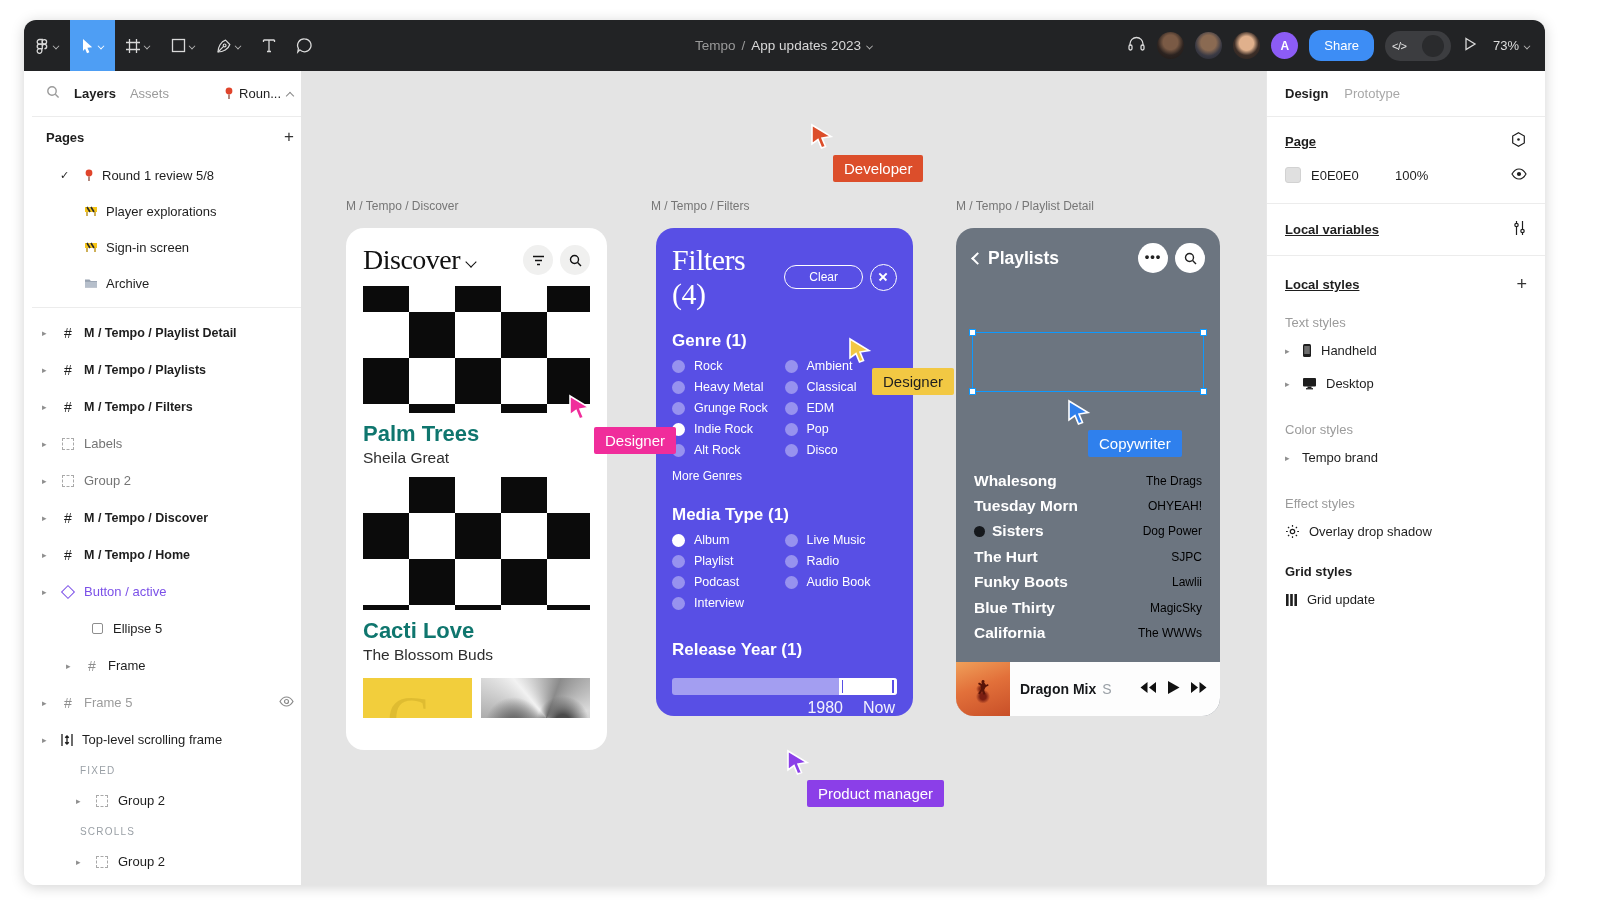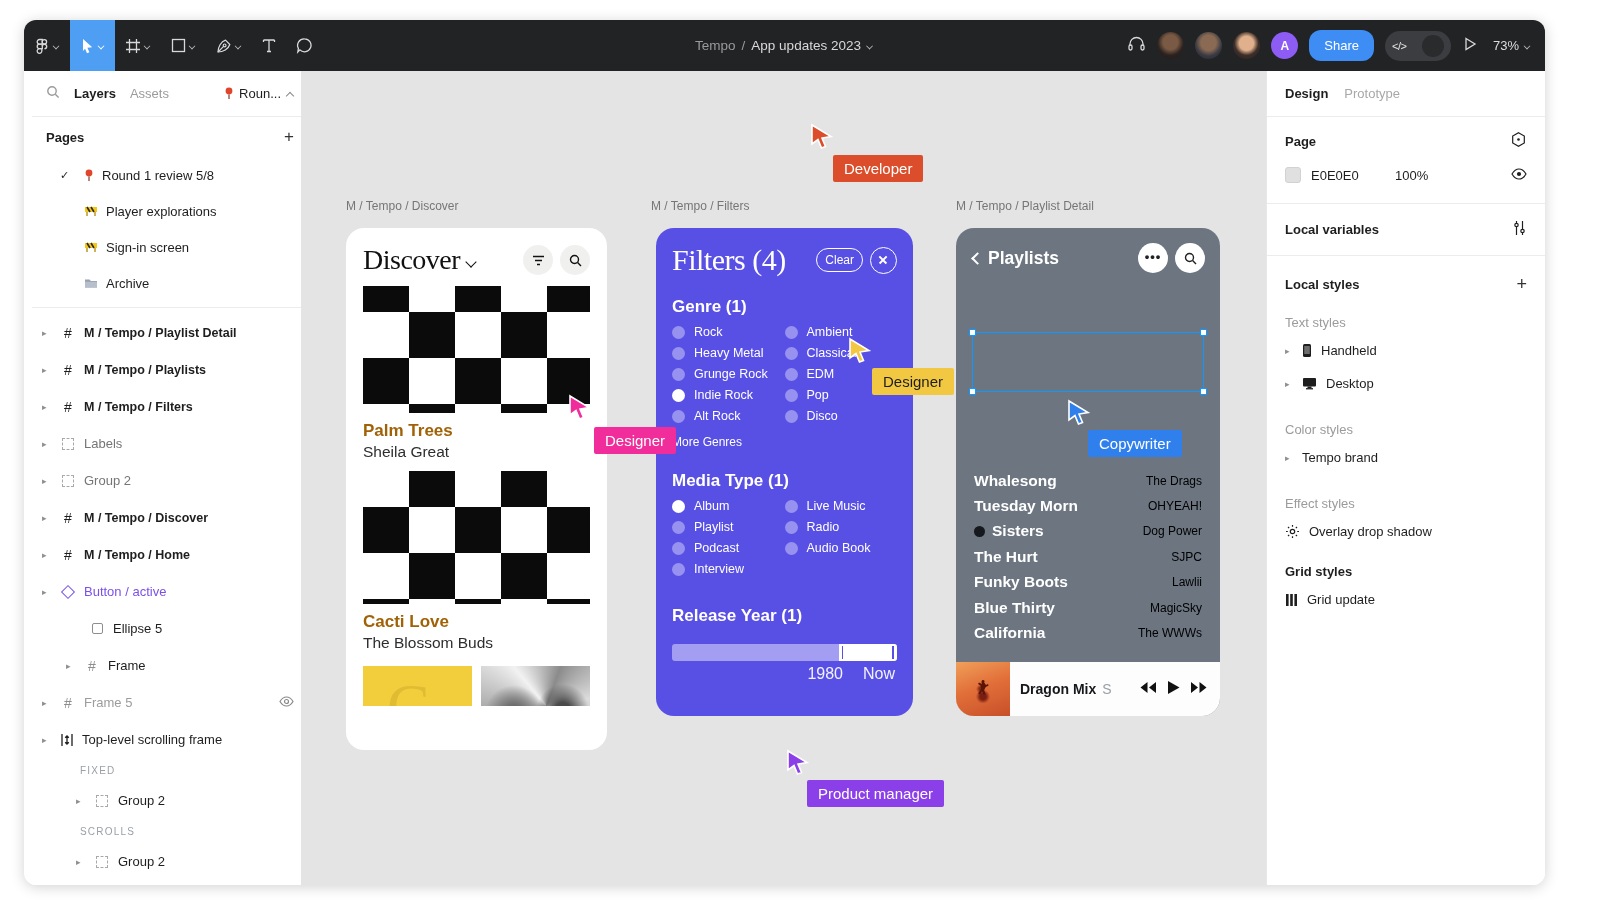--- a/index.html
+++ b/index.html
@@ -64,21 +64,21 @@
   .dashed-box { width:12px; height:12px; border:1.2px dashed #a9a9a9; margin:0 2px; }
   .diamond { width:10px; height:10px; border:1.4px solid #7B50E8; transform:rotate(45deg); margin:0 3px; }
   .sq-outline { width:11px; height:11px; border:1.4px solid #8e8e8e; border-radius:2px; margin:0 2px; }
 
   
   .rp-tabs { height:46px; display:flex; align-items:center; padding:0 18px; gap:16px; border-bottom:1px solid #ececec; }
   .rp-tabs .t-active { font-weight:bold; }
   .rp-tabs .t-idle { color:#a8a8a8; }
   .rp-sec { padding:14px 18px 6px; }
   .rp-row { display:flex; align-items:center; }
-  .rp-title { font-weight:bold; }
+  .rp-title { font-weight:bold;text-decoration:underline; }
   .rp-right { margin-left:auto; }
   .swatch-row { display:flex; align-items:center; margin:16px 0 14px; }
   .swatch { width:16px; height:16px; background:#E0E0E0; border-radius:3px; border:1px solid #d2d2d2; margin-right:10px; }
   .sw-val { width:84px; color:#1e1e1e; }
   .sw-op { color:#1e1e1e; }
   .rp-div { height:1px; background:#ececec; }
   .style-head { color:#9b9b9b; padding:14px 18px 4px; }
   .style-item { display:flex; align-items:center; gap:9px; padding:9px 18px; }
   .style-item .tri { color:#8e8e8e; font-size:9px; width:8px; }
   .bold-head { font-weight:bold; color:#1e1e1e; padding:16px 18px 4px; }
@@ -92,37 +92,37 @@
   .disc-head { display:flex; align-items:center; padding:16px 17px 10px; }
   .disc-title { font-family:"Liberation Serif", serif; font-size:28px; color:#111; letter-spacing:-.5px; }
   .disc-caret { width:9px; height:9px; margin-left:7px; position:relative; top:2px; }
   .disc-caret::before { content:""; position:absolute; width:7px; height:7px; border-right:1.6px solid #111; border-bottom:1.6px solid #111; transform:rotate(45deg); }
   .disc-btns { margin-left:auto; display:flex; gap:7px; }
   .circle-btn { width:30px; height:30px; border-radius:50%; background:#f0f0ef; display:flex; align-items:center; justify-content:center; }
   .checker { margin:0 17px; height:127px; background:repeating-conic-gradient(#0b0b0b 0% 25%, #ffffff 0% 50%); background-size:92px 92px; }
   .checker.c1 { background-position:46px -20px; }
   .checker.c2 { height:133px; background-position:0 -10px; }
   .song-meta { padding:8px 17px 10px; }
-  .song-meta .t { font-weight:bold; font-size:17px; color:#a16207; }
+  .song-meta .t { font-weight:bold; font-size:22px; color:#0f766e; }
   .song-meta .a { font-size:15.5px; color:#2e2e2e; margin-top:2px; }
   .disc-tiles { display:flex; gap:9px; padding:4px 17px 0; }
   .tile { width:110px; height:40px; }
   .tile-yellow { background:#F2CE3C; position:relative; overflow:hidden; }
   .tile-yellow::after { content:"C"; position:absolute; left:24px; top:4px; font-family:"Liberation Serif", serif; font-size:64px; color:rgba(140,110,0,.18); }
   .tile-flower { background:
       radial-gradient(circle at 30% 120%, #6e6e6e 0 10%, transparent 32%),
       radial-gradient(circle at 75% 110%, #4a4a4a 0 8%, transparent 28%),
       conic-gradient(from 200deg at 60% 100%, #e9e9e9, #9f9f9f, #f2f2f2, #8b8b8b, #dcdcdc, #a8a8a8, #efefef); }
 
   
   .mock-filters { background:#584FE5; color:#fff; }
   .filt-head { display:flex; align-items:center; padding:15px 16px 6px; }
   .filt-title { font-family:"Liberation Serif", serif; font-size:30px; letter-spacing:-.5px; }
   .filt-actions { margin-left:auto; display:flex; align-items:center; gap:7px; }
-  .clear-pill { border:1.5px solid #fff; border-radius:14px; padding:4px 8px; font-size:12px; color:#fff; background:transparent; font-family:inherit; }
+  .clear-pill { border:1.5px solid #fff; border-radius:14px; padding:4px 24px; font-size:12px; color:#fff; background:transparent; font-family:inherit; }
   .x-btn { width:27px; height:27px; border-radius:50%; border:1.5px solid #fff; position:relative; }
   .x-btn::before,.x-btn::after { content:""; position:absolute; left:7px; top:11.5px; width:10px; height:1.6px; background:#fff; }
   .x-btn::before { transform:rotate(45deg); } .x-btn::after { transform:rotate(-45deg); }
   .filt-sec-title { font-size:17px; font-weight:bold; padding:14px 16px 8px; }
   .opt-cols { display:flex; padding:0 16px; }
   .opt-col { width:50%; display:flex; flex-direction:column; gap:7px; }
   .opt { display:flex; align-items:center; gap:9px; font-size:12.5px; }
   .radio { width:13px; height:13px; border-radius:50%; background:rgba(255,255,255,.38); }
   .opt.sel .radio { background:#fff; }
   .more-link { font-size:12px; padding:12px 16px 0; color:#fff; }

